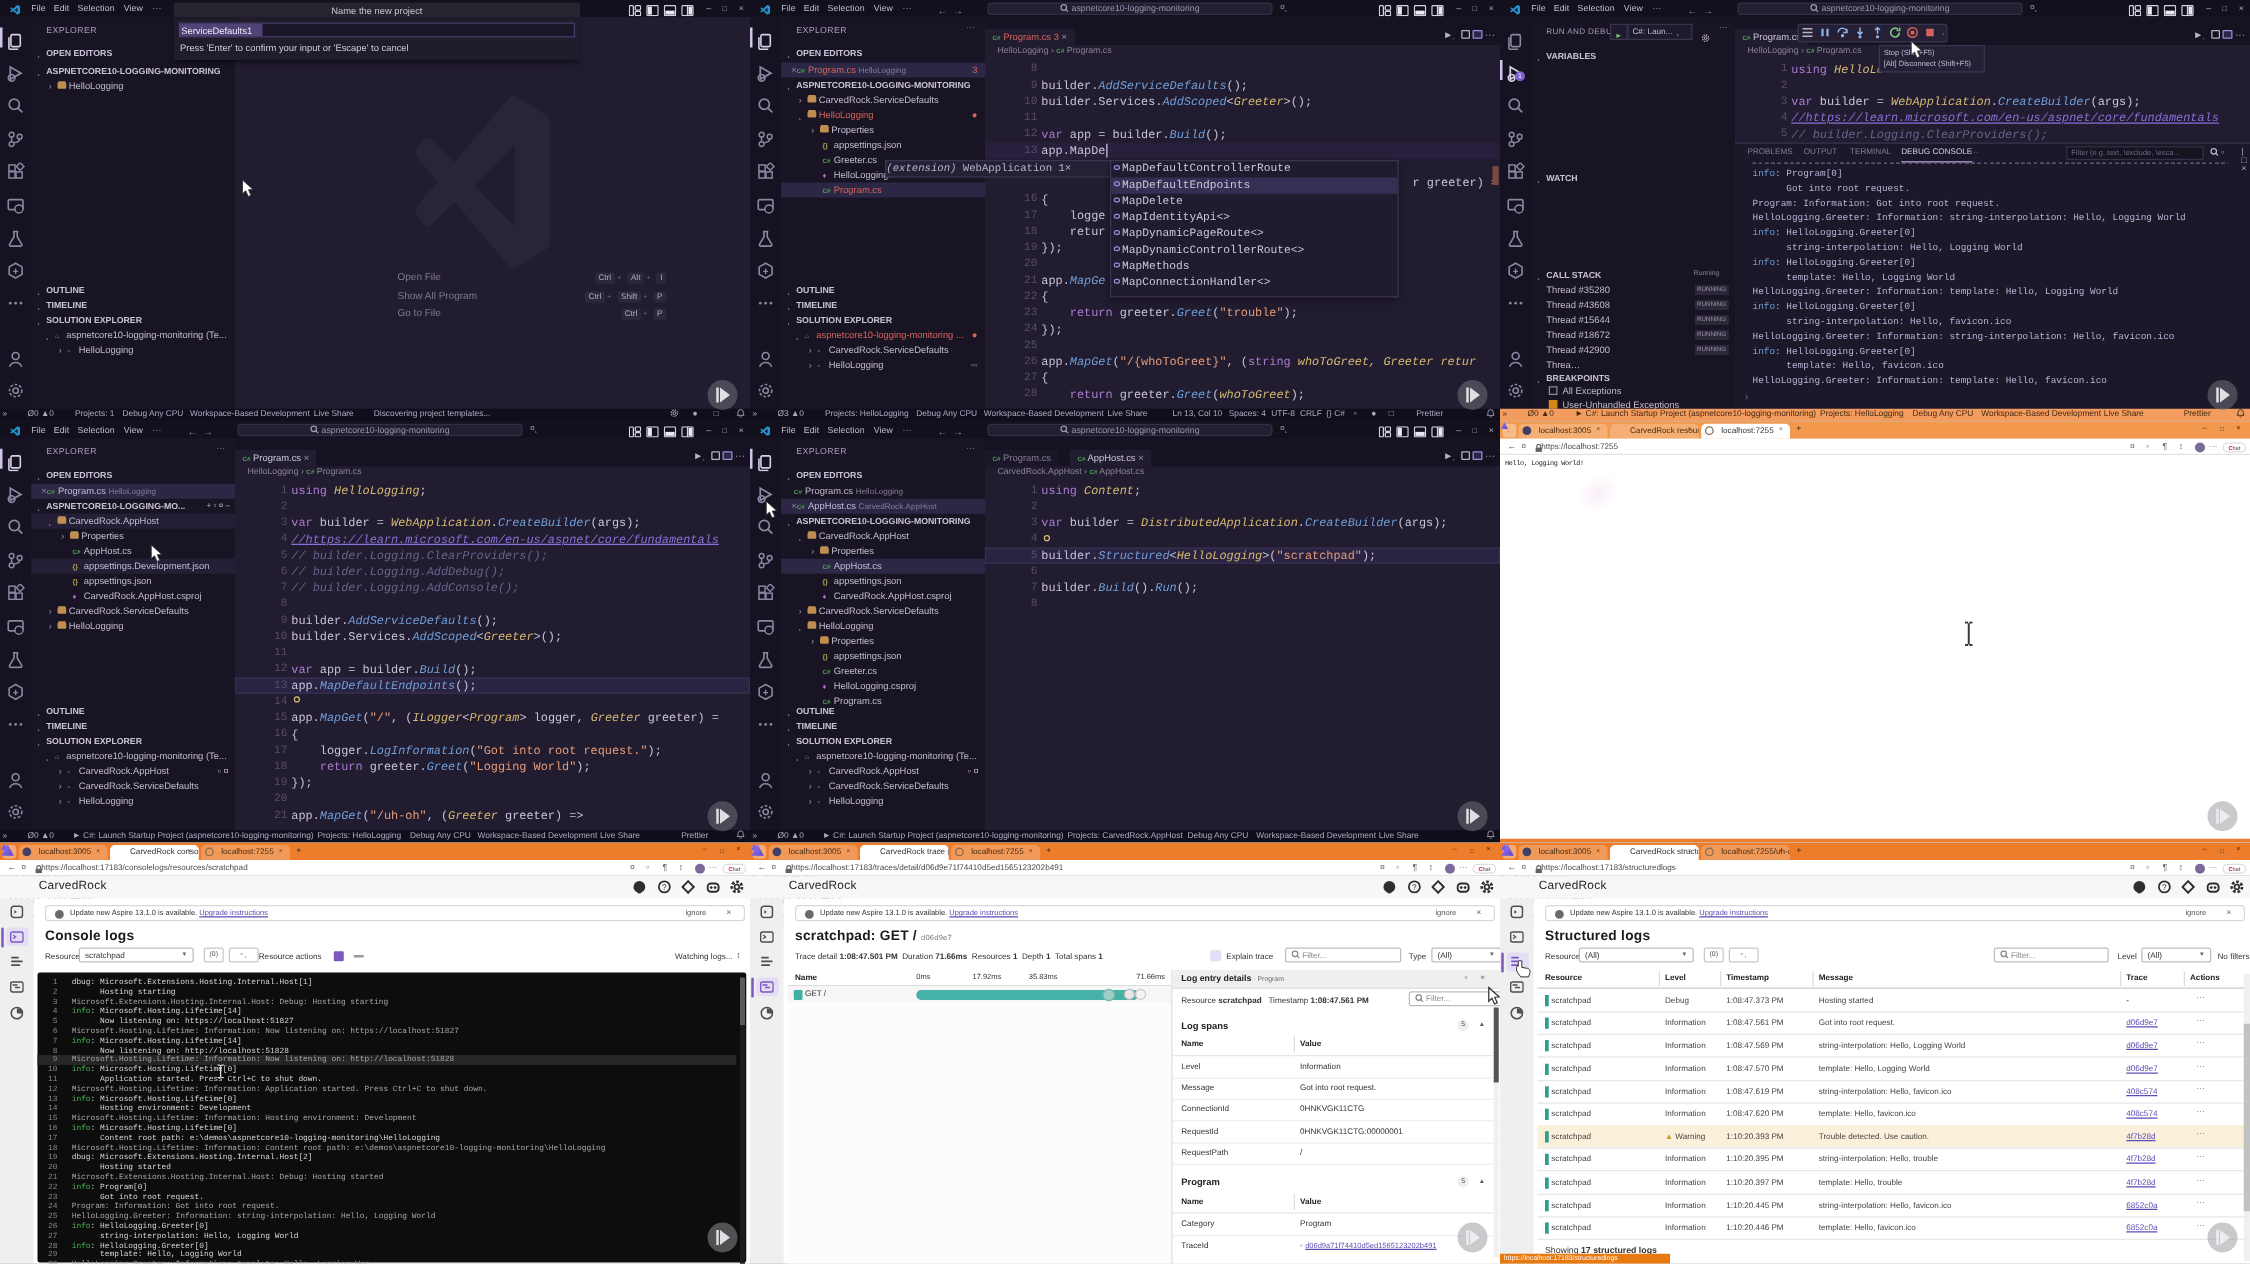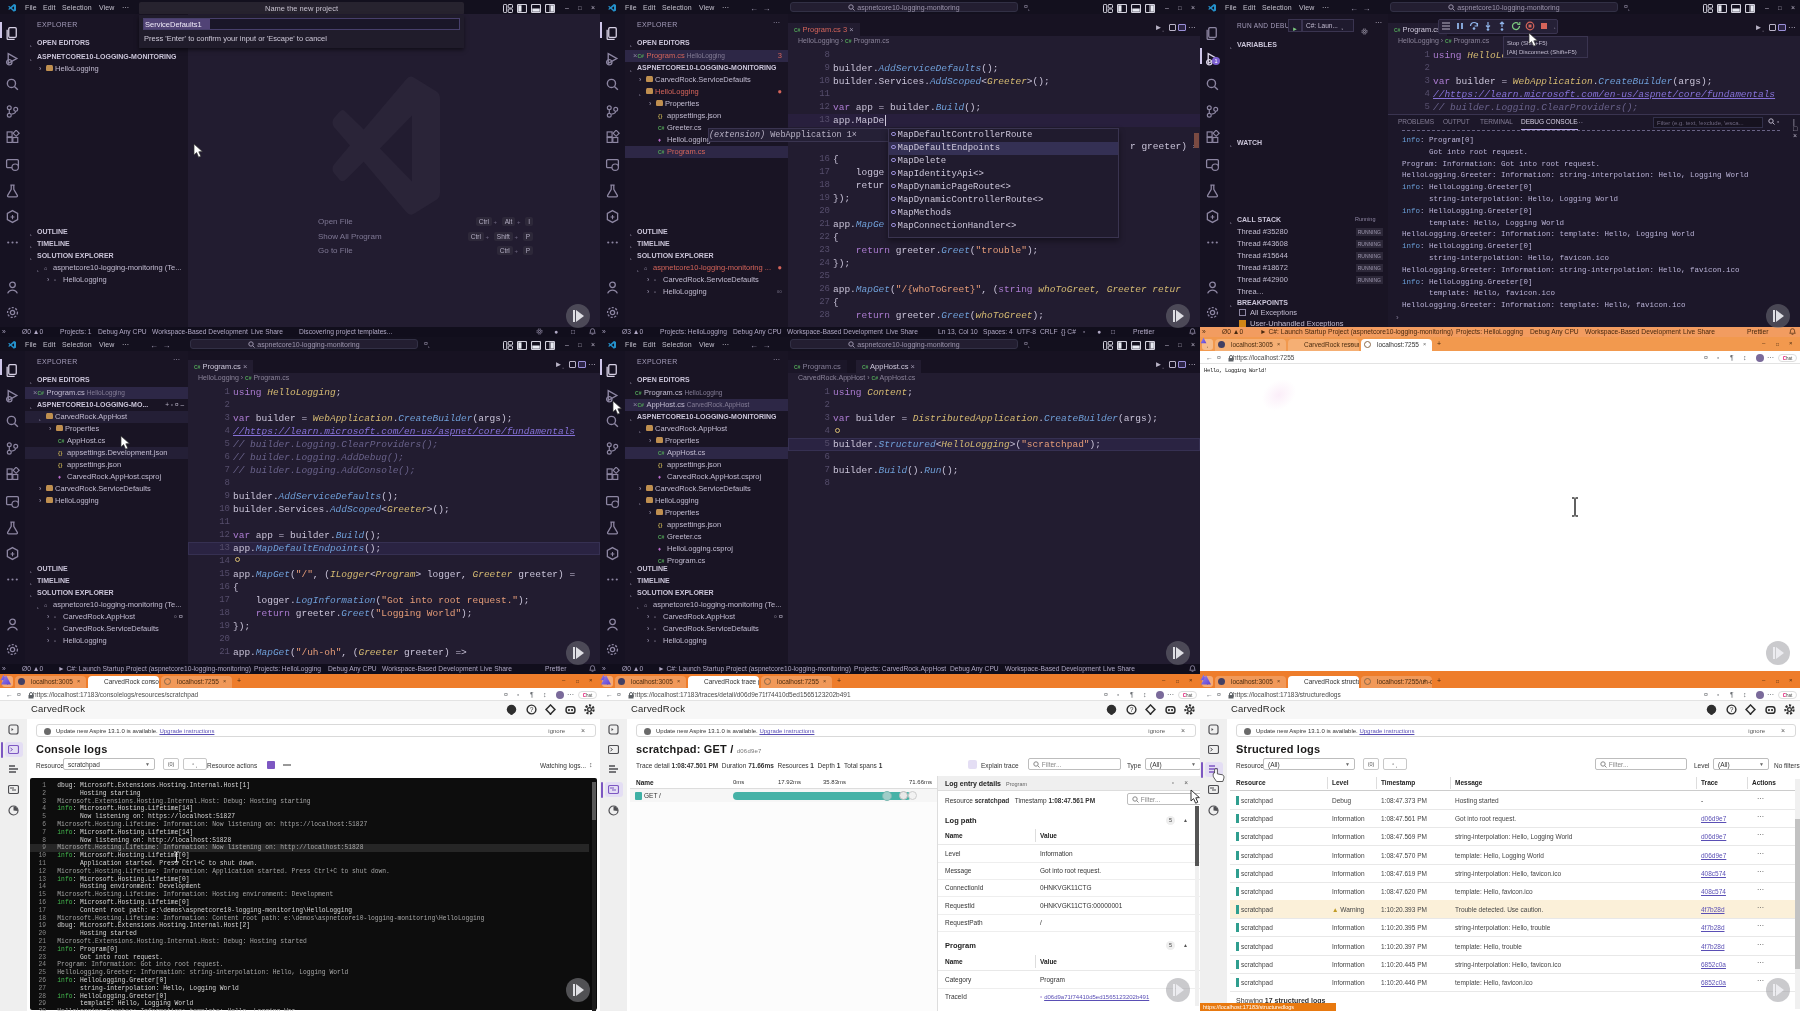--- a/index.html
+++ b/index.html
@@ -1286,21 +1286,21 @@
         <div class="a" style="left:0;right:0;top:0;height:15px;background:#efefef;border-bottom:1px solid #ddd"></div>
         <div class="a" style="left:7px;top:3.5px;font-size:7px;font-weight:bold;color:#222">Log entry details</div>
         <div class="a" style="left:68px;top:4.5px;font-size:5.5px;color:#666">Program</div>
         <div class="a" style="right:26px;top:3px;font-size:6.5px;color:#555">▫</div>
         <div class="a" style="right:12px;top:3px;font-size:6.5px;color:#555">×</div>
         <div class="a" style="left:7px;top:21px;font-size:6.5px;color:#333">Resource <b>scratchpad</b> &nbsp;&nbsp;Timestamp <b>1:08:47.561 PM</b></div>
         <div class="gsel" style="left:189px;top:17px;width:92px;color:#888;background:#fff"><svg width="7" height="7" viewBox="0 0 7 7" style="vertical-align:-1px">
             <circle cx="3" cy="3" r="2.2" fill="none" stroke="#888" stroke-width="1"></circle>
             <path d="M4.6 4.6L6.5 6.5" stroke="#888" stroke-width="1"></path>
           </svg> Filter...</div>
-        <div class="a" style="left:7px;top:40px;font-size:7.5px;font-weight:bold;color:#222">Log path</div>
+        <div class="a" style="left:7px;top:40px;font-size:7.5px;font-weight:bold;color:#222">Log spans</div>
         <div class="a" style="right:25px;top:40px;width:9px;height:9px;border-radius:50%;background:#eee;font-size:5.5px;text-align:center;line-height:9px;color:#444">5</div>
         <div class="a" style="right:12px;top:41px;font-size:5px;color:#555">▲</div>
         <div class="a" style="left:7px;top:56px;font-size:6.5px;font-weight:bold;color:#222">Name</div>
         <div class="a" style="left:102px;top:56px;font-size:6.5px;font-weight:bold;color:#222">Value</div>
         <div class="a" style="left:97px;top:53px;width:1px;height:13px;background:#ddd"></div>
         <div class="a" style="left:0;right:0;top:68px;height:1px;background:#e8e8e8"></div>
         <div class="a" style="left:7px;top:74px;font-size:6.5px;color:#333">Level</div>
         <div class="a" style="left:102px;top:74px;font-size:6.5px;color:#333">Information</div>
         <div class="a" style="left:0;right:0;top:86px;height:1px;background:#eee"></div>
         <div class="a" style="left:7px;top:91.2px;font-size:6.5px;color:#333">Message</div>

